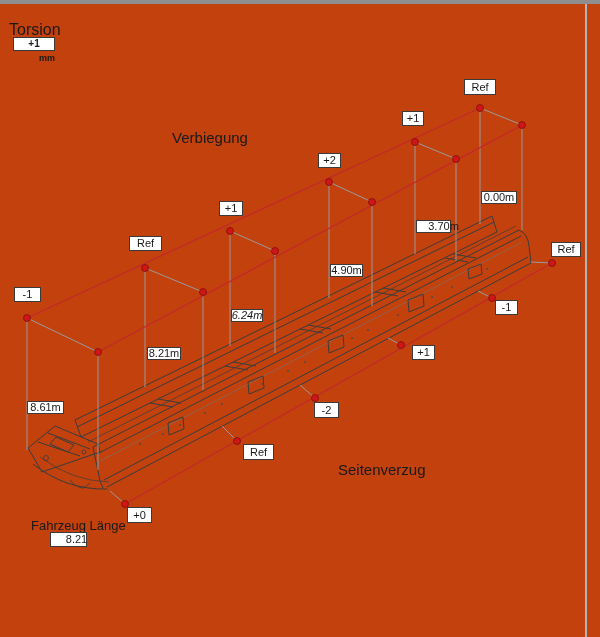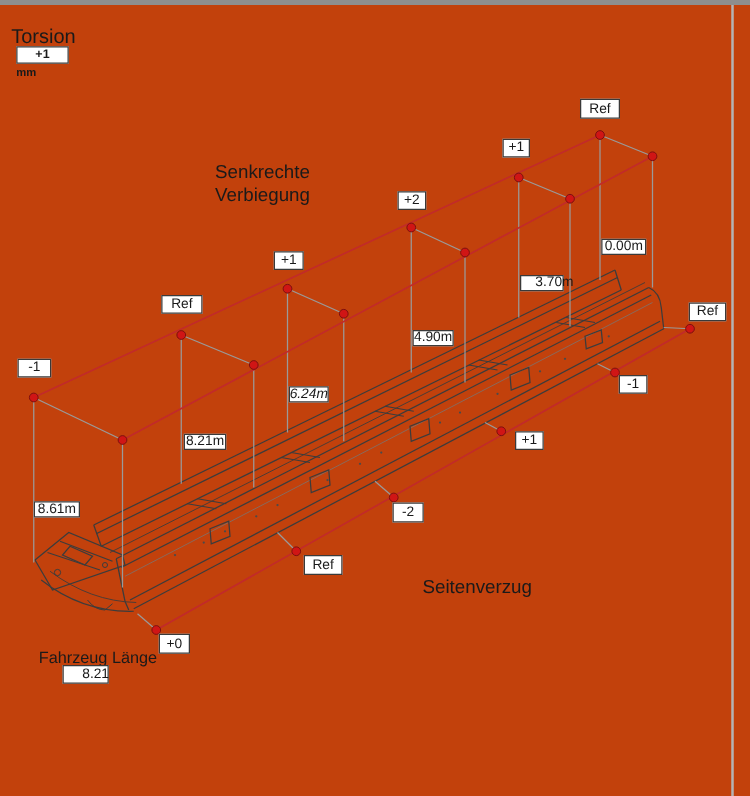--- a/index.html
+++ b/index.html
@@ -141,24 +141,23 @@
       <circle cx="492" cy="298" r="3.5"></circle>
           <circle cx="552" cy="263" r="3.5"></circle>
     </g>
   </svg>
   </div>
 
   <div class="lbl title" style="left:9px;top:21px;">Torsion</div>
   <div class="vbox bold" style="left:13px;top:37px;width:42px;height:14px;font-size:10px;">
     <span>+1</span>
   </div>
-  <div class="lbl bold" style="left:13px;top:53px;width:42px;text-align:left;font-size:9px;">mm</div>
+  <div class="lbl bold" style="left:13px;top:53px;width:42px;text-align:right;font-size:9px;">mm</div>
 
   <div class="lbl section" style="left:150px;top:128px;width:120px;">
-    <div>Senkrechte</div>
     <div>Verbiegung</div>
   </div>
   <div class="lbl section" style="left:338px;top:460px;">Seitenverzug</div>
 
   <div class="vbox" style="left:14px;top:287px;width:27px;height:15px;">
       <span>-1</span>
     </div>
   <div class="vbox" style="left:129px;top:236px;width:33px;height:15px;">
       <span>Ref</span>
     </div>

